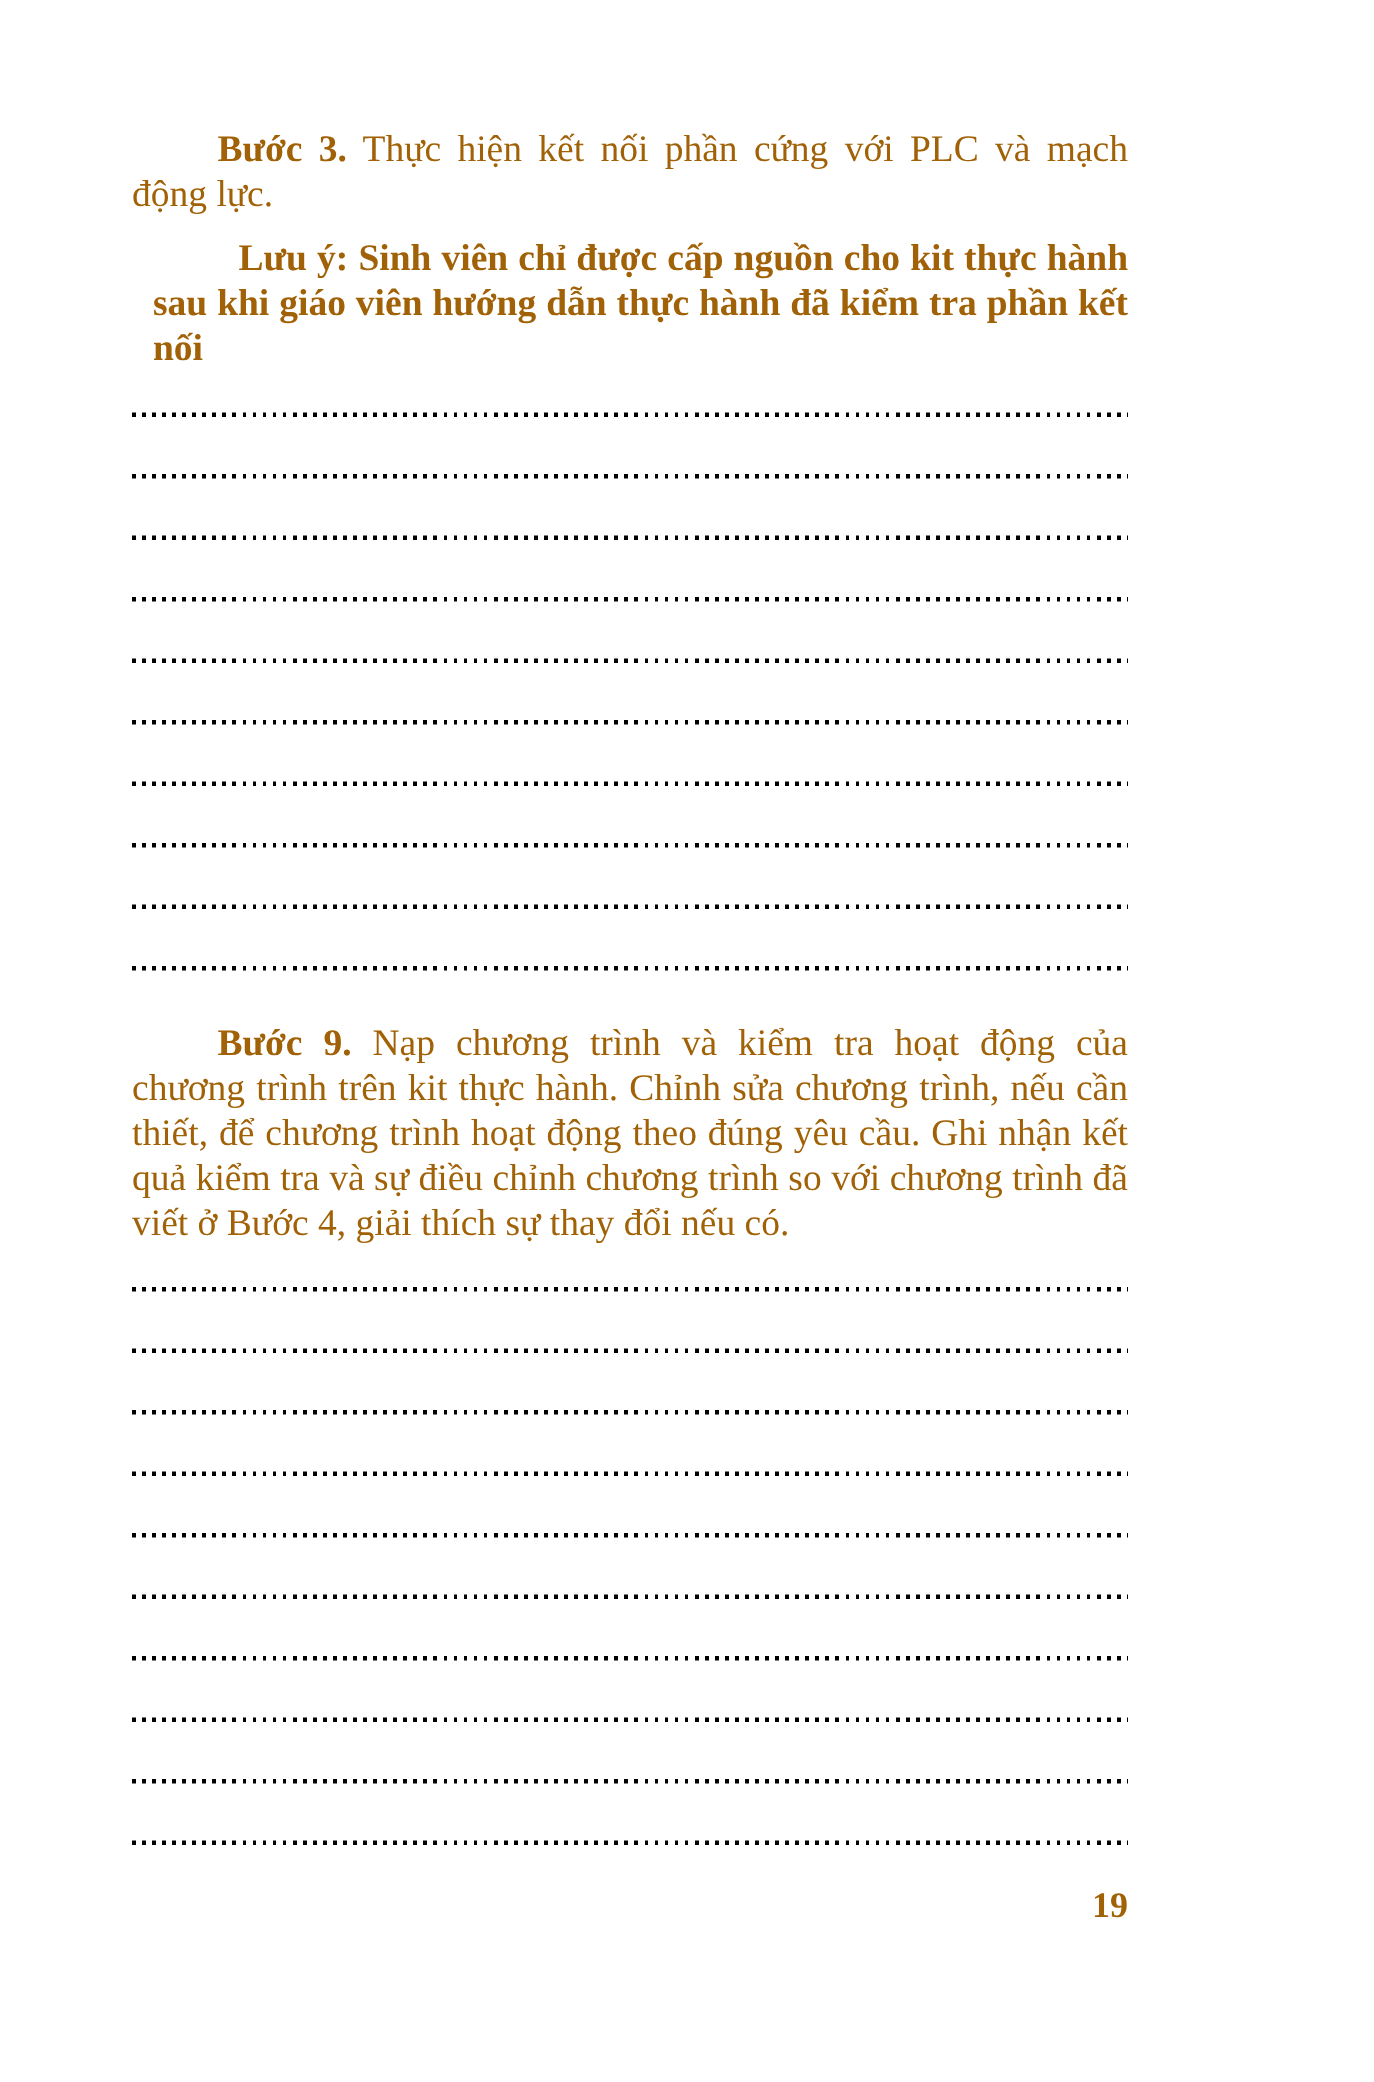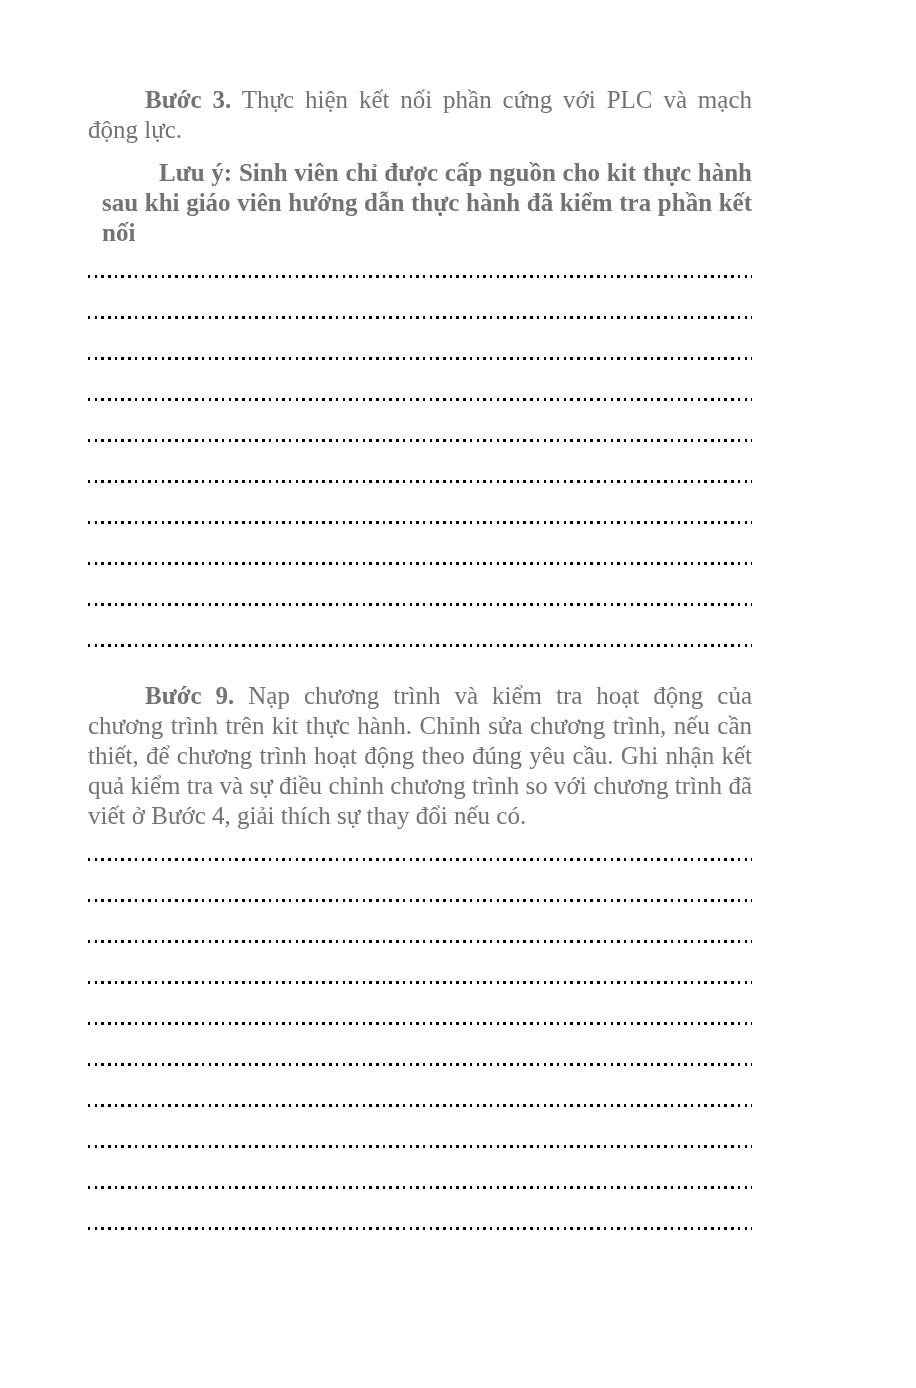--- a/index.html
+++ b/index.html
@@ -6,21 +6,21 @@
     margin: 0;
     padding: 0;
     background: #ffffff;
   }
   .page {
     position: relative;
     width: 840px;
     height: 1388px;
     box-sizing: border-box;
     background: #ffffff;
-    color: #737373;
+    color: #a16207;
     padding: 85px 88px 0 88px;
     font-family: "Liberation Serif", "DejaVu Serif", serif;
     font-size: 25px;
     line-height: 30px;
     overflow: hidden;
     border-radius: 12px;
   }
   .para {
     margin: 13px 0 0 0;
     text-indent: 57px;
@@ -98,14 +98,15 @@
       <div class="dotted-line"></div>
       <div class="dotted-line"></div>
       <div class="dotted-line"></div>
       <div class="dotted-line"></div>
       <div class="dotted-line"></div>
       <div class="dotted-line"></div>
       <div class="dotted-line"></div>
       <div class="dotted-line"></div>
     </div>
 
+  <div class="page-number">19</div>
 
 </div>
 
 </body></html>

